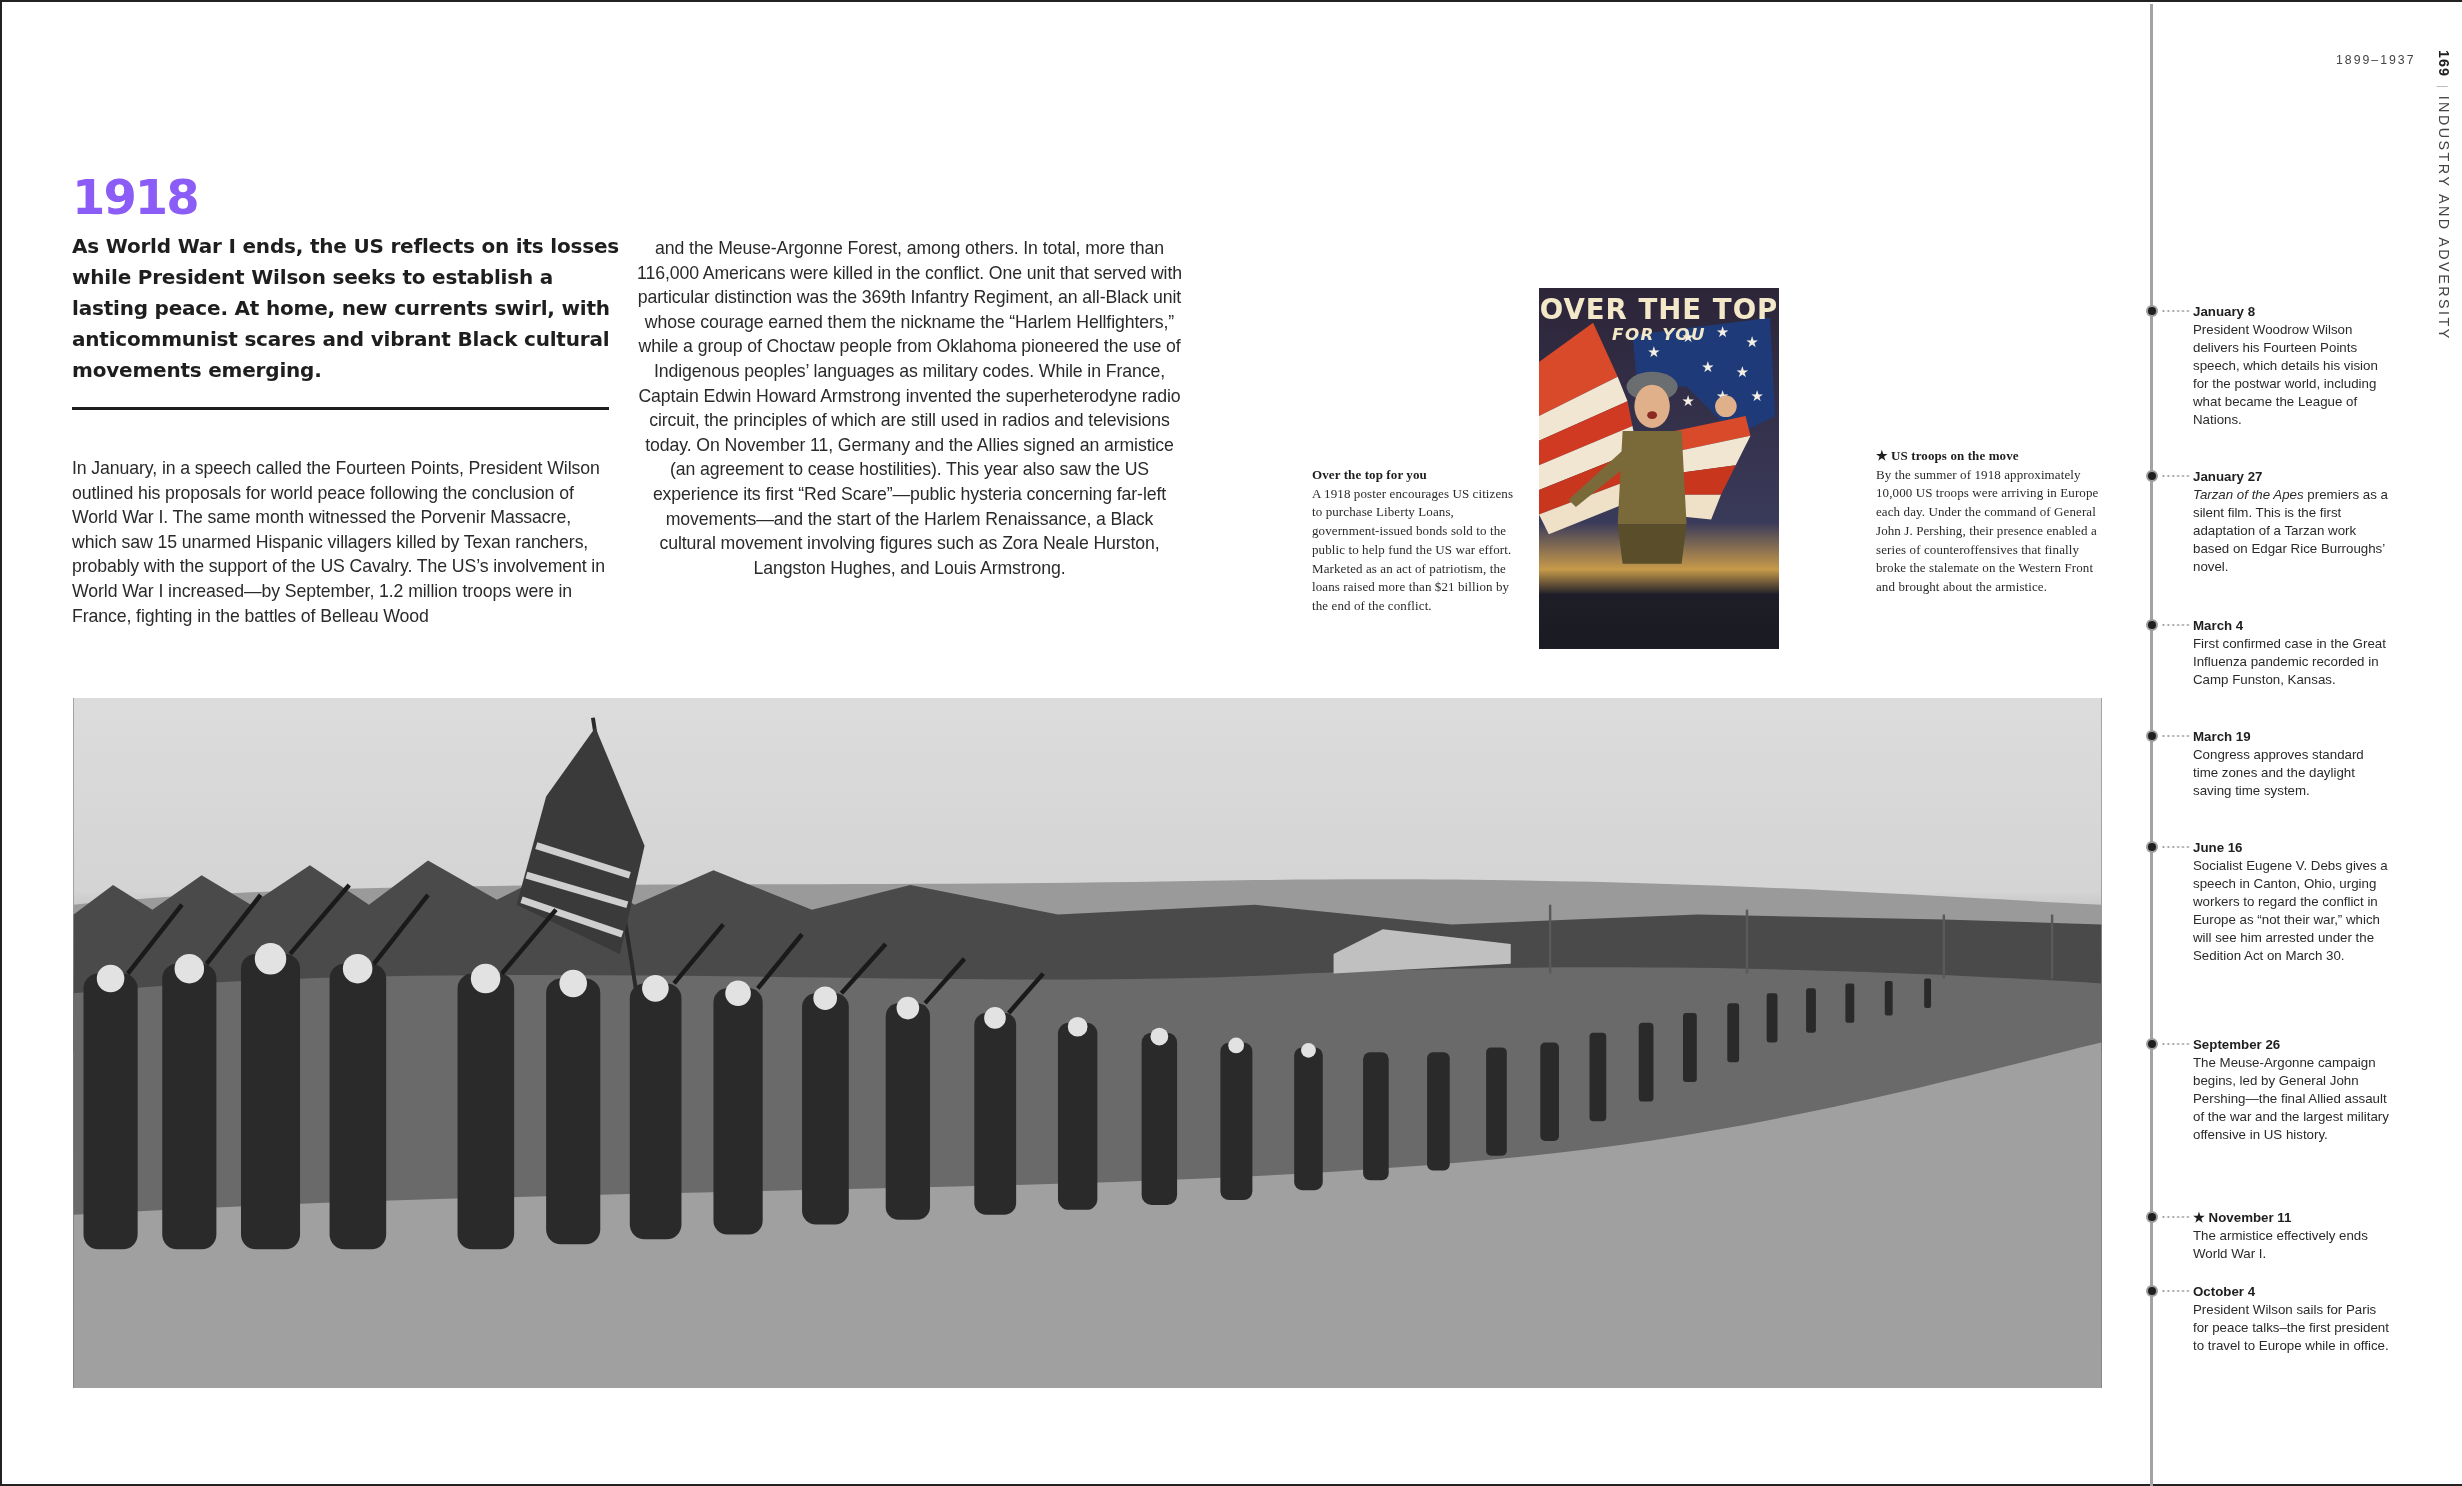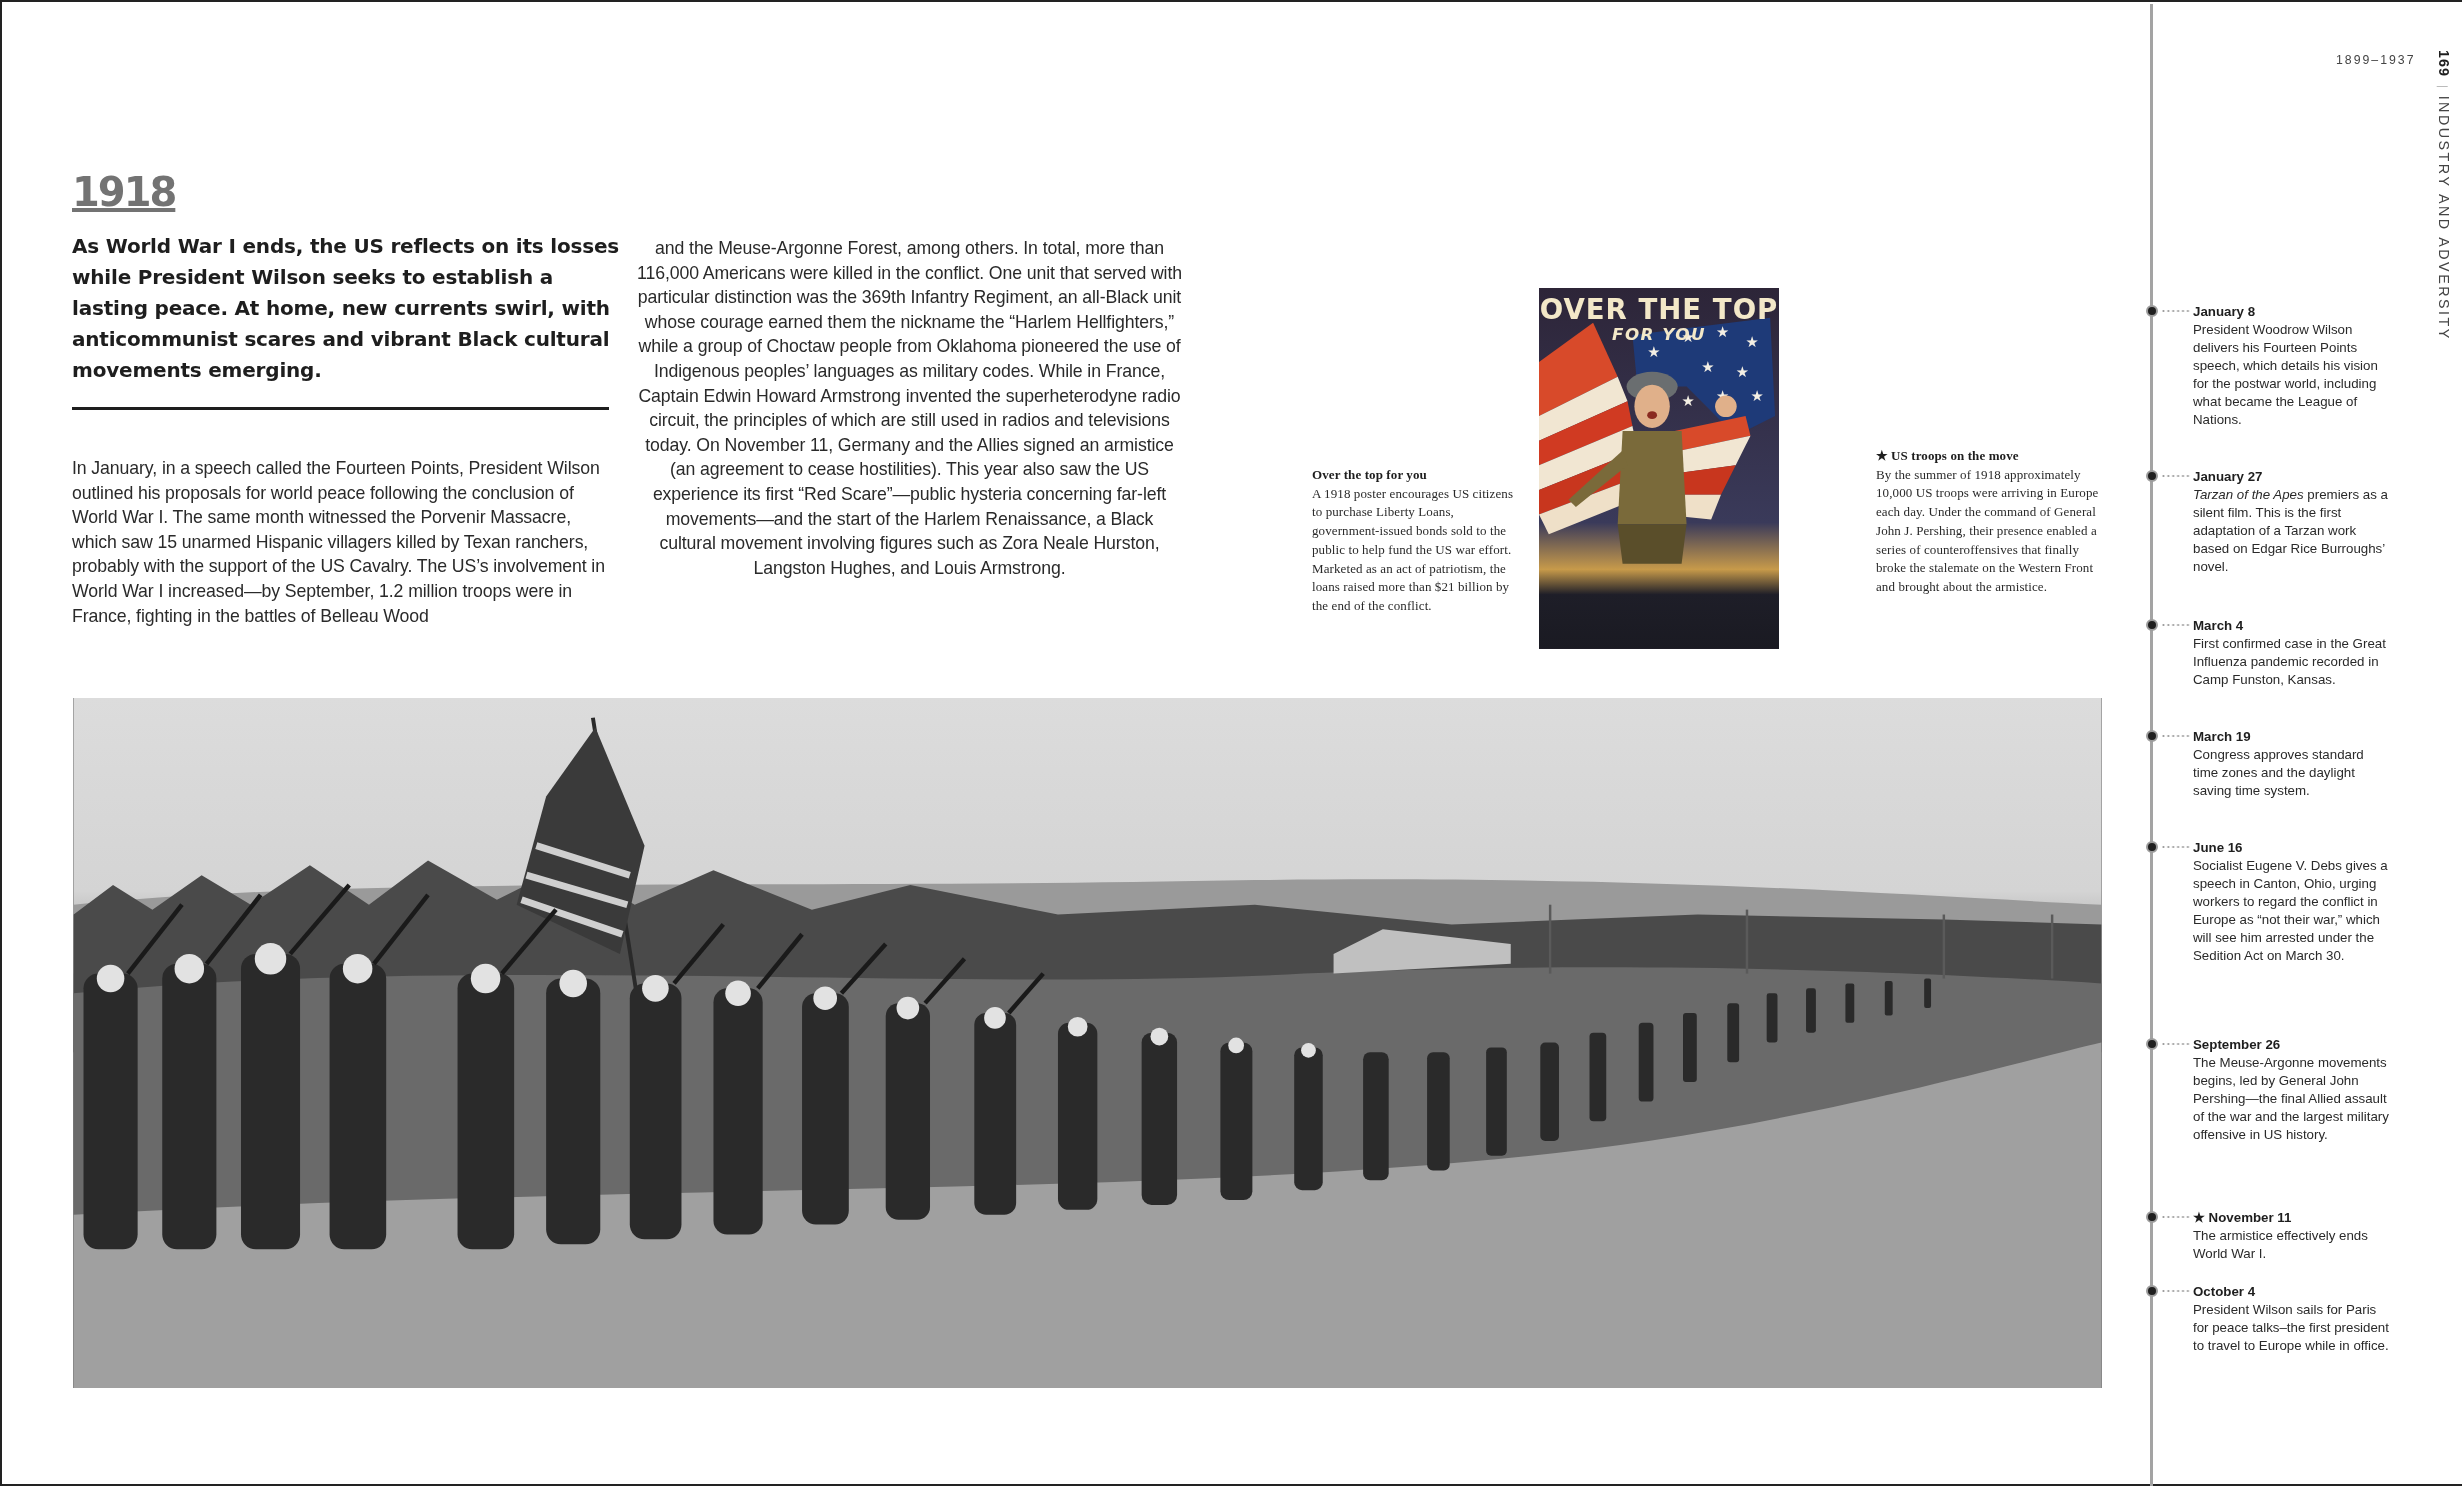--- a/index.html
+++ b/index.html
@@ -1,20 +1,20 @@
 <!DOCTYPE html>
 <html style="font-size:7.9px"><head>
 <meta charset="utf-8">
 <style>
   * { box-sizing: border-box; margin: 0; padding: 0; }
   html, body { width: 2481px; height: 1486px; background: #fff; overflow: hidden; }
   body { font-family: "Liberation Sans", sans-serif; color: #222; position: relative; }
   .page { position: absolute; left: 0; top: 0; width: 2481px; height: 1486px; border: 2px solid #222; background: #fff; }
 
-  .year { position: absolute; left: 70px; top: 167px; font-family: "DejaVu Sans", sans-serif; font-weight: bold; font-size: 40px; letter-spacing: -2px; color: #737373; text-decoration: underline; }
+  .year { position: absolute; left: 70px; top: 167px; font-family: "DejaVu Sans", sans-serif; font-weight: bold; font-size: 48px; letter-spacing: -2px; color: #8b5cf6; }
   .intro { position: absolute; left: 70px; top: 229px; width: 552px; font-family: "DejaVu Sans", sans-serif; font-weight: bold; font-size: 20px; line-height: 31px; color: #1e1e1e; letter-spacing: -0.2px; }
   .intro-rule { position: absolute; left: 70px; top: 405px; width: 537px; height: 3.4px; background: #1e1e1e; }
 
   .body-col { position: absolute; font-family: "Liberation Sans", sans-serif; font-size: 17.7px; line-height: 24.6px; color: #2a2a2a; letter-spacing: -0.1px; }
   .col1 { left: 70px; top: 454px; width: 547px; }
   .col2 { left: 634px; top: 234px; width: 547px; text-align: center; }
 
   .caption { position: absolute; font-family: Liberation Serif, serif; font-size: 13px; line-height: 18.7px; color: #2a2a2a; letter-spacing: 0.1px; }
   .caption .cap-title { font-weight: bold; display: block; color: #1e1e1e; }
   .cap-poster { left: 1310px; top: 464px; width: 207px; }
@@ -273,21 +273,21 @@
       <span class="tl-date">June 16</span>
       <span class="tl-desc">Socialist Eugene V. Debs gives a speech in Canton, Ohio, urging workers to regard the conflict in Europe as “not their war,” which will see him arrested under the Sedition Act on March 30.</span>
     </div>
   </div>
 
   <div class="tl-item" style="top:1034px">
     <span class="tl-dot"></span>
     <span class="tl-dots"></span>
     <div class="tl-text">
       <span class="tl-date">September 26</span>
-      <span class="tl-desc">The Meuse-Argonne movements begins, led by General John Pershing—the final Allied assault of the war and the largest military offensive in US history.</span>
+      <span class="tl-desc">The Meuse-Argonne campaign begins, led by General John Pershing—the final Allied assault of the war and the largest military offensive in US history.</span>
     </div>
   </div>
 
   <div class="tl-item" style="top:1207px">
     <span class="tl-dot"></span>
     <span class="tl-dots"></span>
     <div class="tl-text">
       <span class="tl-date">★ November 11</span>
       <span class="tl-desc">The armistice effectively ends World War I.</span>
     </div>

